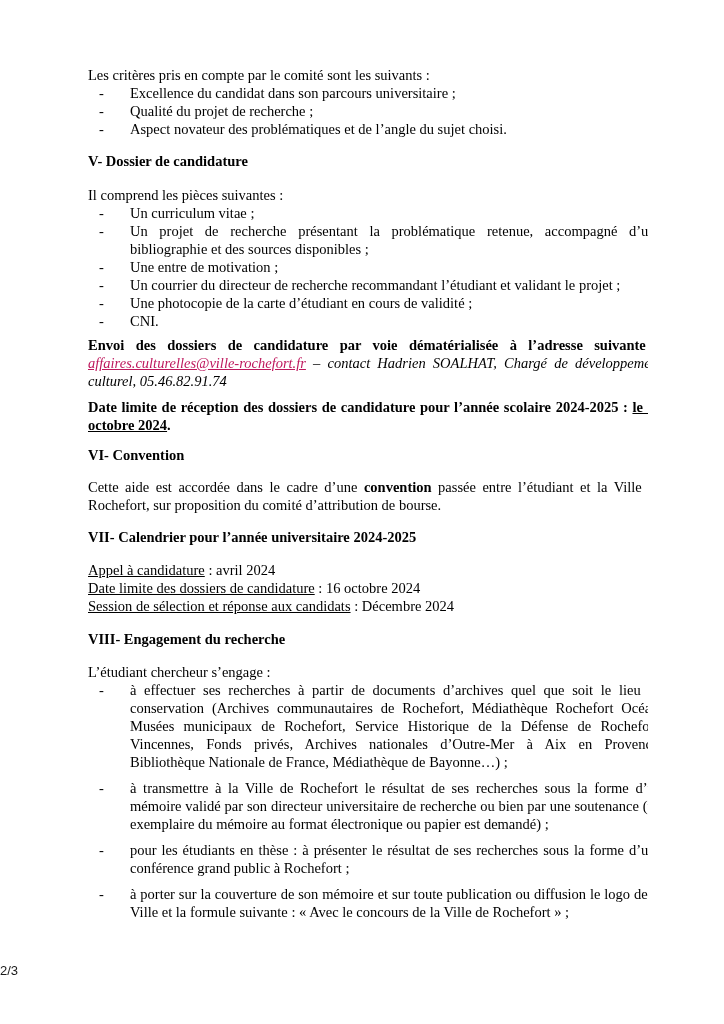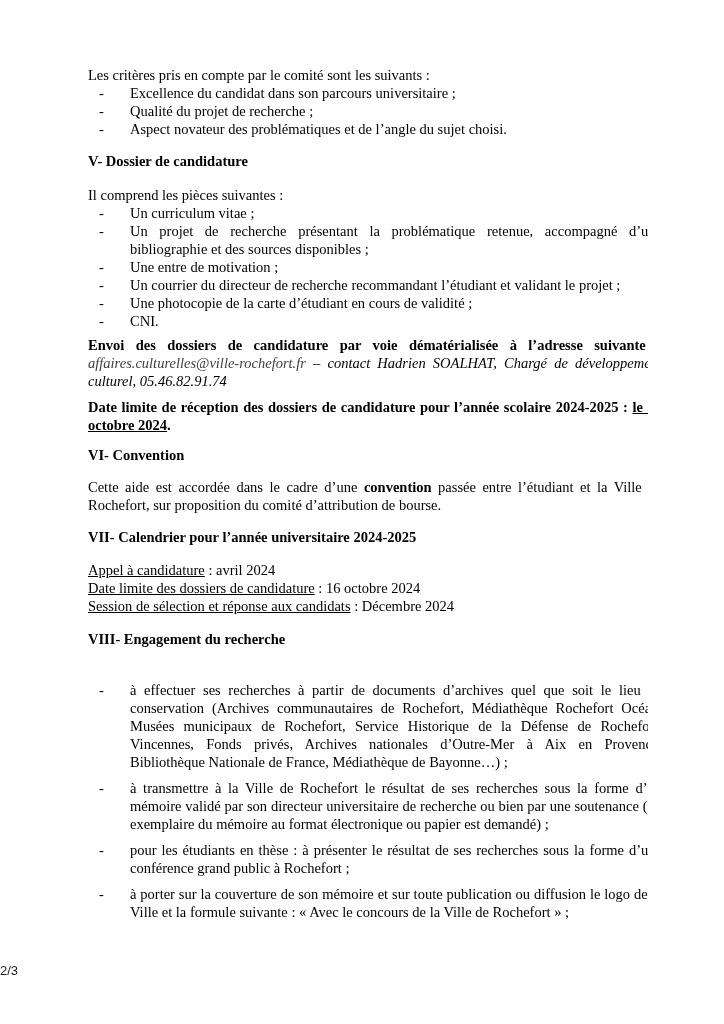--- a/index.html
+++ b/index.html
@@ -27,21 +27,22 @@
   .li { display: flex; }
   .li .marker {
     flex: none;
     width: 30px;
     padding-left: 11px;
     box-sizing: border-box;
   }
   .li .li-text { flex: 1 1 auto; margin-left: 12px; }
   .spaced .li { margin-bottom: 8px; }
   .link {
-    color: #404040;
+    color: #be185d;
+    text-decoration: underline;
     cursor: pointer;
   }
   .footer {
     position: absolute;
     left: 0;
     top: 962px;
     width: 100%;
     text-align: left;
     font-family: "Liberation Sans", sans-serif;
     font-size: 13px;
@@ -124,20 +125,21 @@
     <div>
       <span class="u">Date limite des dossiers de candidature</span><span> : 16 octobre 2024</span>
     </div>
     <div>
       <span class="u">Session de sélection et réponse aux candidats</span><span> : Décembre 2024</span>
     </div>
   </div>
 
   <div class="block heading" style="top:630px">VIII- Engagement du recherche</div>
 
+  <div class="block" style="top:663px">L’étudiant chercheur s’engage :</div>
 
   <div class="block spaced" style="top:681px">
     <div class="li">
       <span class="marker">-</span>
       <div class="li-text just">à effectuer ses recherches à partir de documents d’archives quel que soit le lieu de conservation (Archives communautaires de Rochefort, Médiathèque Rochefort Océan, Musées municipaux de Rochefort, Service Historique de la Défense de Rochefort, Vincennes, Fonds privés, Archives nationales d’Outre-Mer à Aix en Provence, Bibliothèque Nationale de France, Médiathèque de Bayonne…) ;</div>
     </div>
     <div class="li">
       <span class="marker">-</span>
       <div class="li-text just">à transmettre à la Ville de Rochefort le résultat de ses recherches sous la forme d’un mémoire validé par son directeur universitaire de recherche ou bien par une soutenance (un exemplaire du mémoire au format électronique ou papier est demandé) ;</div>
     </div>

